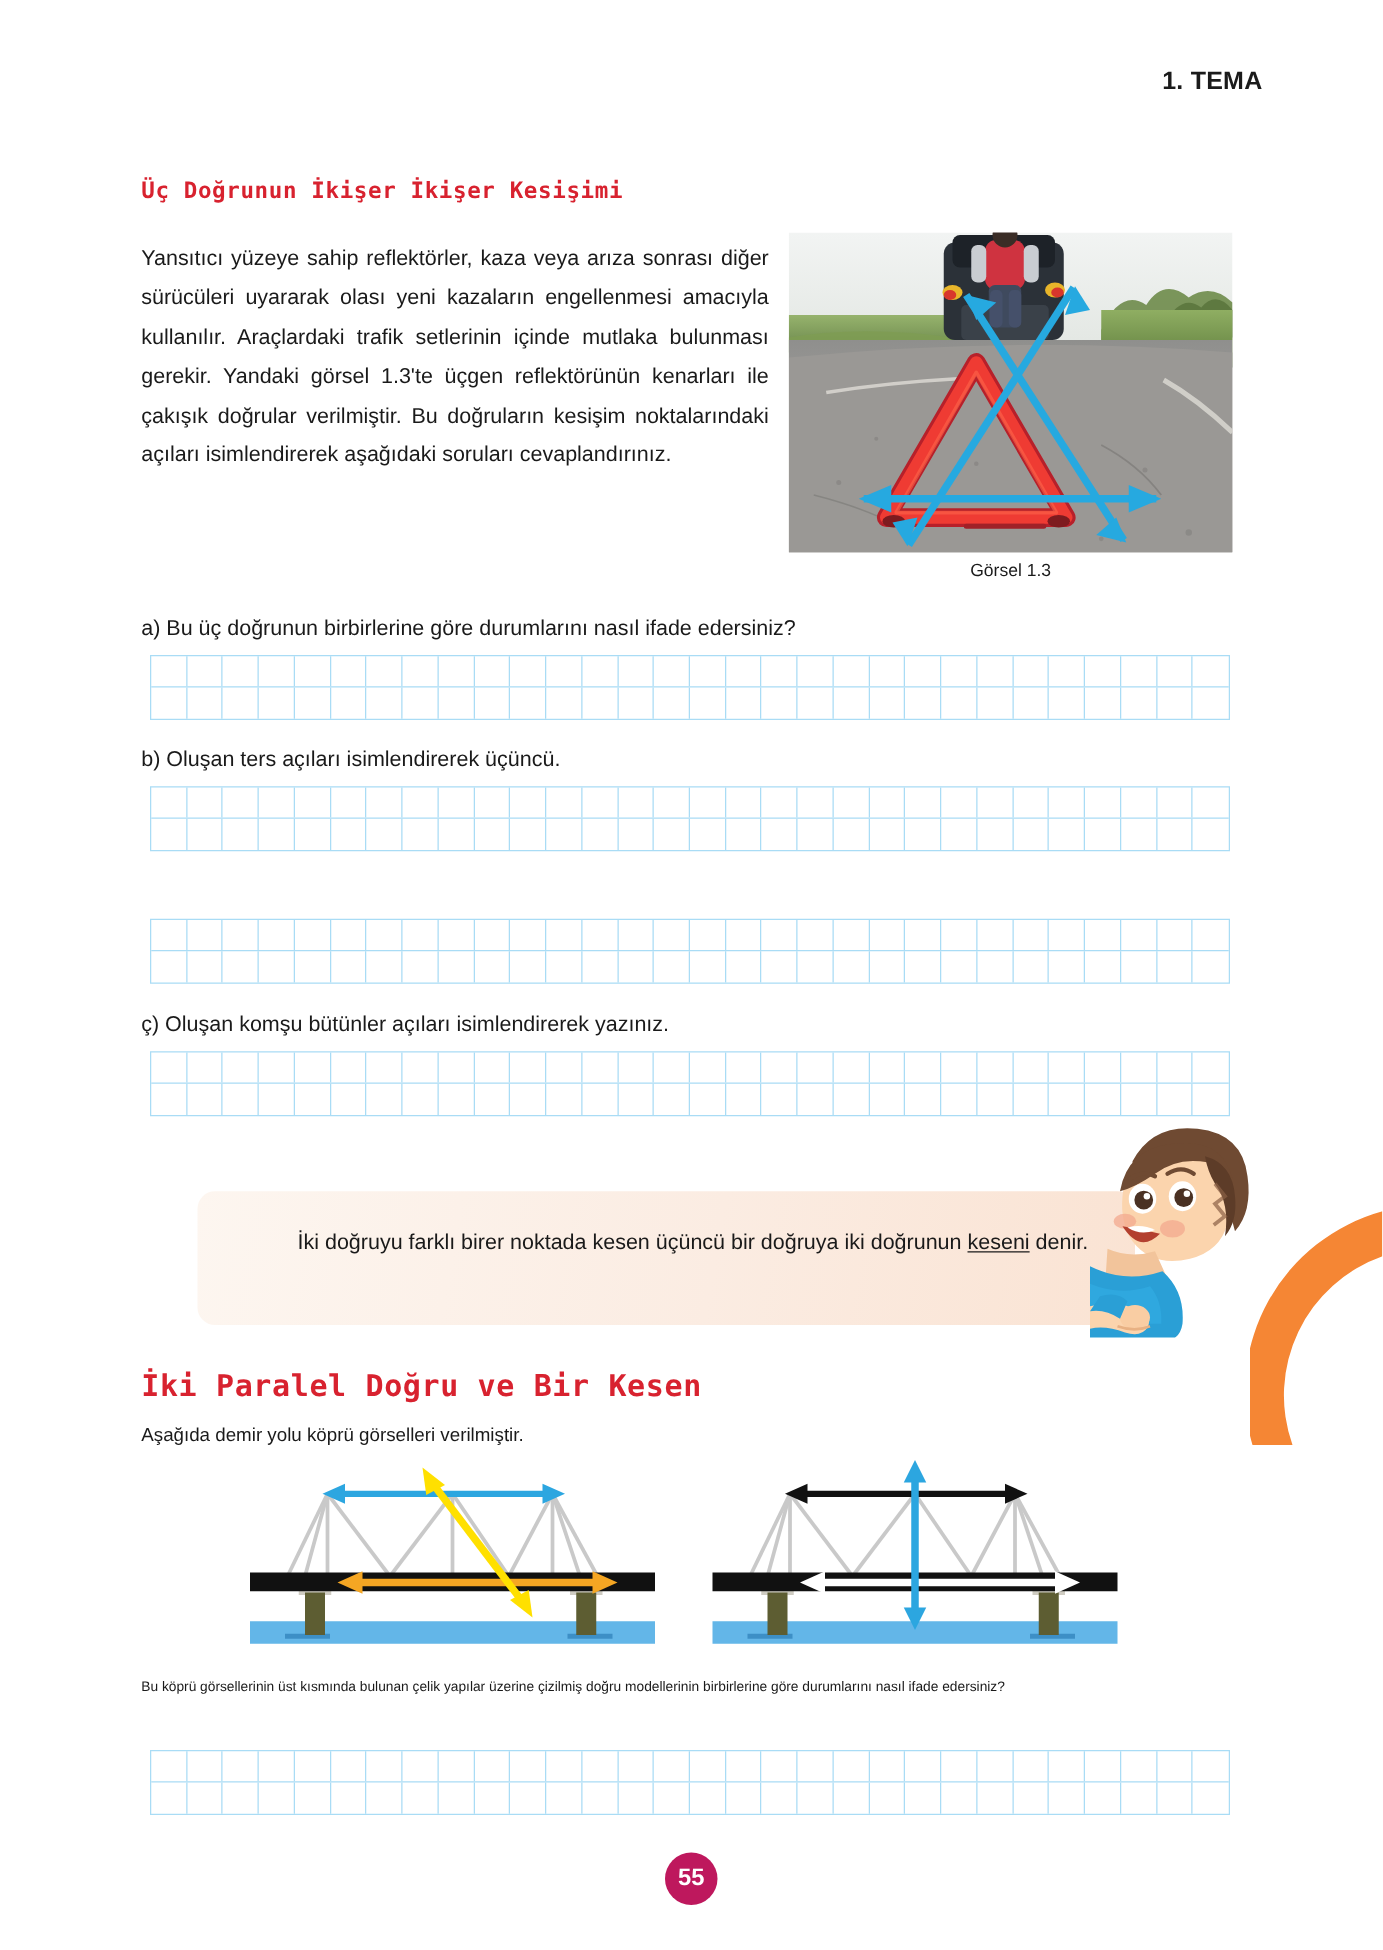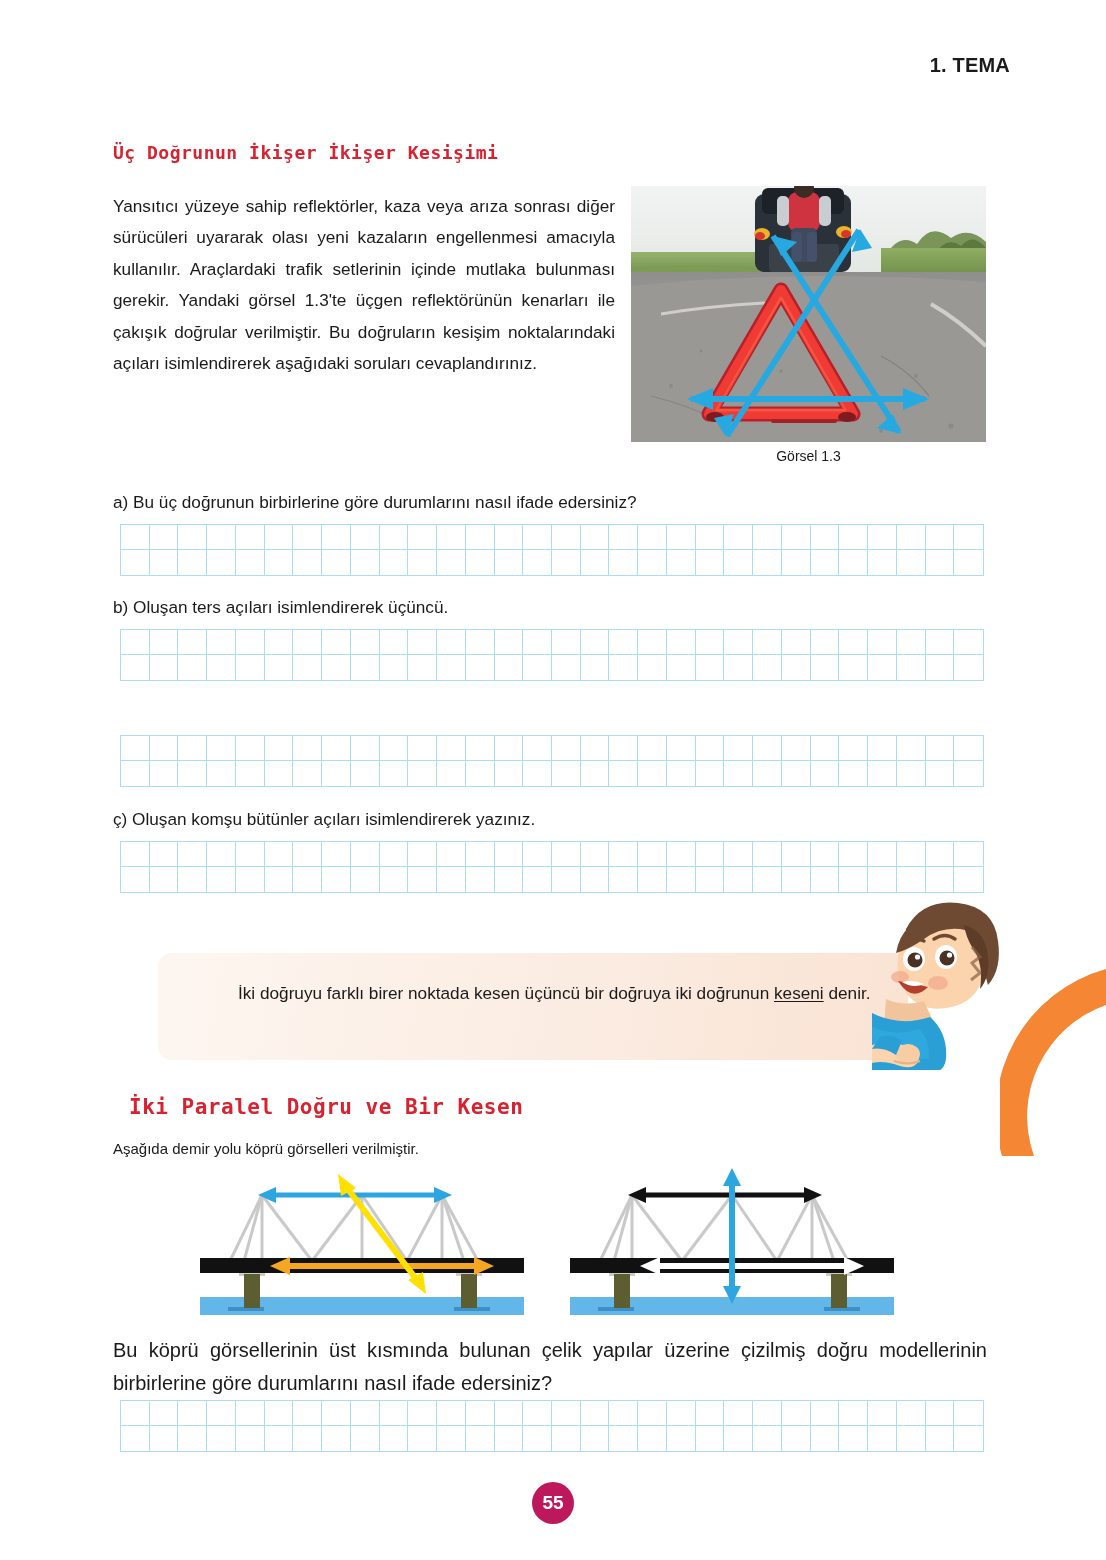--- a/index.html
+++ b/index.html
@@ -18,40 +18,40 @@
     letter-spacing: 0.2px;
   }
 
   
   .sec-head {
     font-family: "DejaVu Sans Mono", monospace;
     font-weight: bold; color: #d8222f;
     letter-spacing: 0.5px;
   }
   #head-ucdogru { position: absolute; left: 113px; top: 142px; font-size: 18px; }
-  #head-paralel { position: absolute; left: 113px; top: 1095px; font-size: 21px; margin-left: 16px; }
+  #head-paralel { position: absolute; left: 113px; top: 1095px; font-size: 24px; }
 
   
   .body-par {
     position: absolute; left: 113px; top: 191px; width: 502px;
     font-size: 17.2px; line-height: 31.4px; color: #1a1a1a;
     text-align: justify; text-justify: inter-word;
   }
   .q-line {
     position: absolute; left: 113px;
     font-size: 17.2px; color: #1a1a1a; line-height: 26px;
   }
   .plain-line {
     position: absolute; left: 113px;
     font-size: 15px; color: #1a1a1a; line-height: 31px;
   }
   #sub-bridges { top: 1133px; }
   #q-bridge {
     position: absolute; left: 113px; top: 1334px; width: 874px;
-    font-size: 20px; line-height: 33px; color: #1a1a1a; text-align: justify;
+    font-size: 11px; line-height: 33px; color: #1a1a1a; text-align: justify;
   }
 
   
   .grid {
     position: absolute; left: 120px; width: 864px;
     display: grid; grid-template-rows: 1fr 1fr;
     border: 1.4px solid #a9dcf5;
     background: #fff;
   }
   .grid-row { display: grid; }

